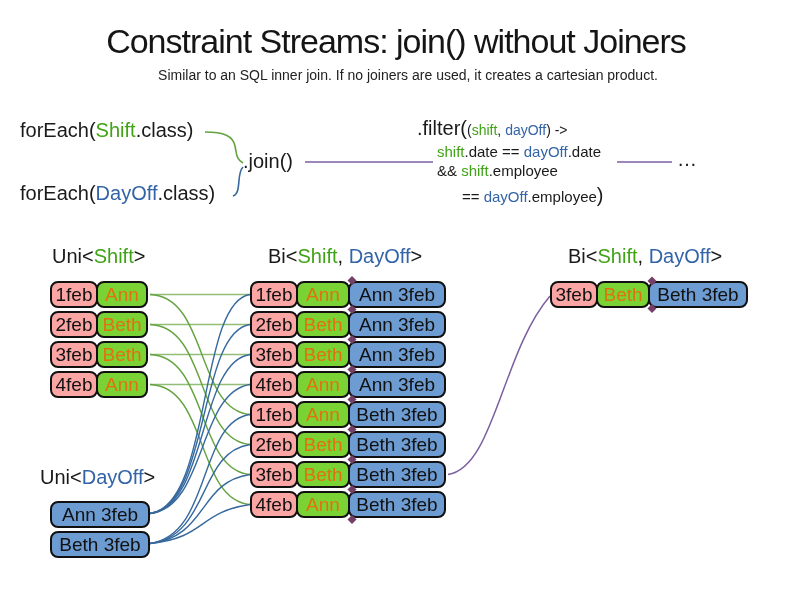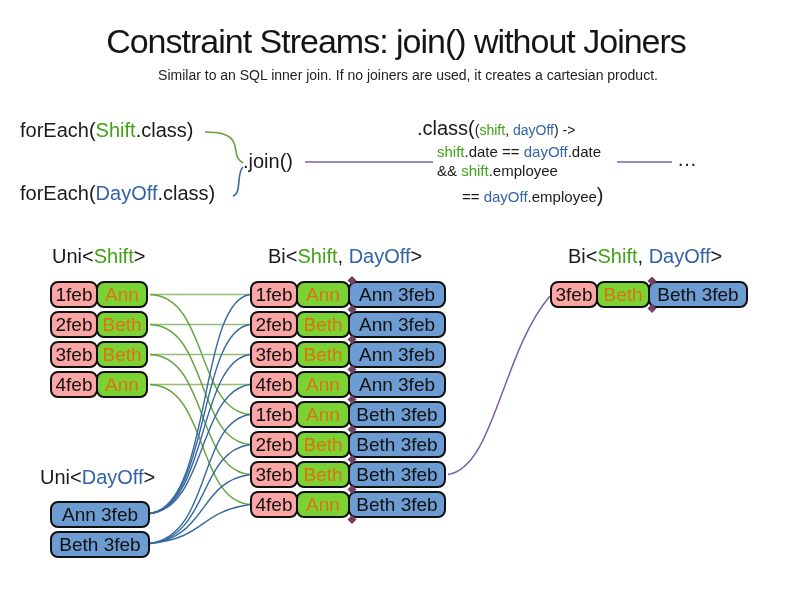--- a/index.html
+++ b/index.html
@@ -87,21 +87,21 @@
 
 <div id="title" class="abs">Constraint Streams: join() without Joiners</div>
 <div id="subtitle" class="abs">Similar to an SQL inner join. If no joiners are used, it creates a cartesian product.</div>
 
 <div class="abs code" style="left:20px;top:119px;"><span class="k">forEach(</span><span class="g">Shift</span><span class="k">.class)</span></div>
 
 <div class="abs code" style="left:20px;top:182px;"><span class="k">forEach(</span><span class="b">DayOff</span><span class="k">.class)</span></div>
 
 <div class="abs code" style="left:243px;top:150px;">.join()</div>
 
-<div class="abs code" style="left:417px;top:117px;"><span class="k">.class(</span><span class="small k">(</span><span class="small g">shift</span><span class="small k">, </span><span class="small b">dayOff</span><span class="small k">) -&gt;</span></div>
+<div class="abs code" style="left:417px;top:117px;"><span class="k">.filter(</span><span class="small k">(</span><span class="small g">shift</span><span class="small k">, </span><span class="small b">dayOff</span><span class="small k">) -&gt;</span></div>
 
 <div class="abs code mid" style="left:437px;top:143px;"><span class="g">shift</span><span class="k">.date == </span><span class="b">dayOff</span><span class="k">.date</span></div>
 
 <div class="abs code mid" style="left:437px;top:162px;"><span class="k">&amp;&amp; </span><span class="g">shift</span><span class="k">.employee</span></div>
 
 <div class="abs code mid" style="left:462px;top:184px;"><span class="k">== </span><span class="b">dayOff</span><span class="k">.employee</span><span class="k" style="font-size:20px;">)</span></div>
 
 <div class="abs code" style="left:677px;top:148px;">…</div>
 
 <div class="hdr" style="left:52px;top:245px;"><span class="k">Uni&lt;</span><span class="g">Shift</span><span class="k">&gt;</span></div>

